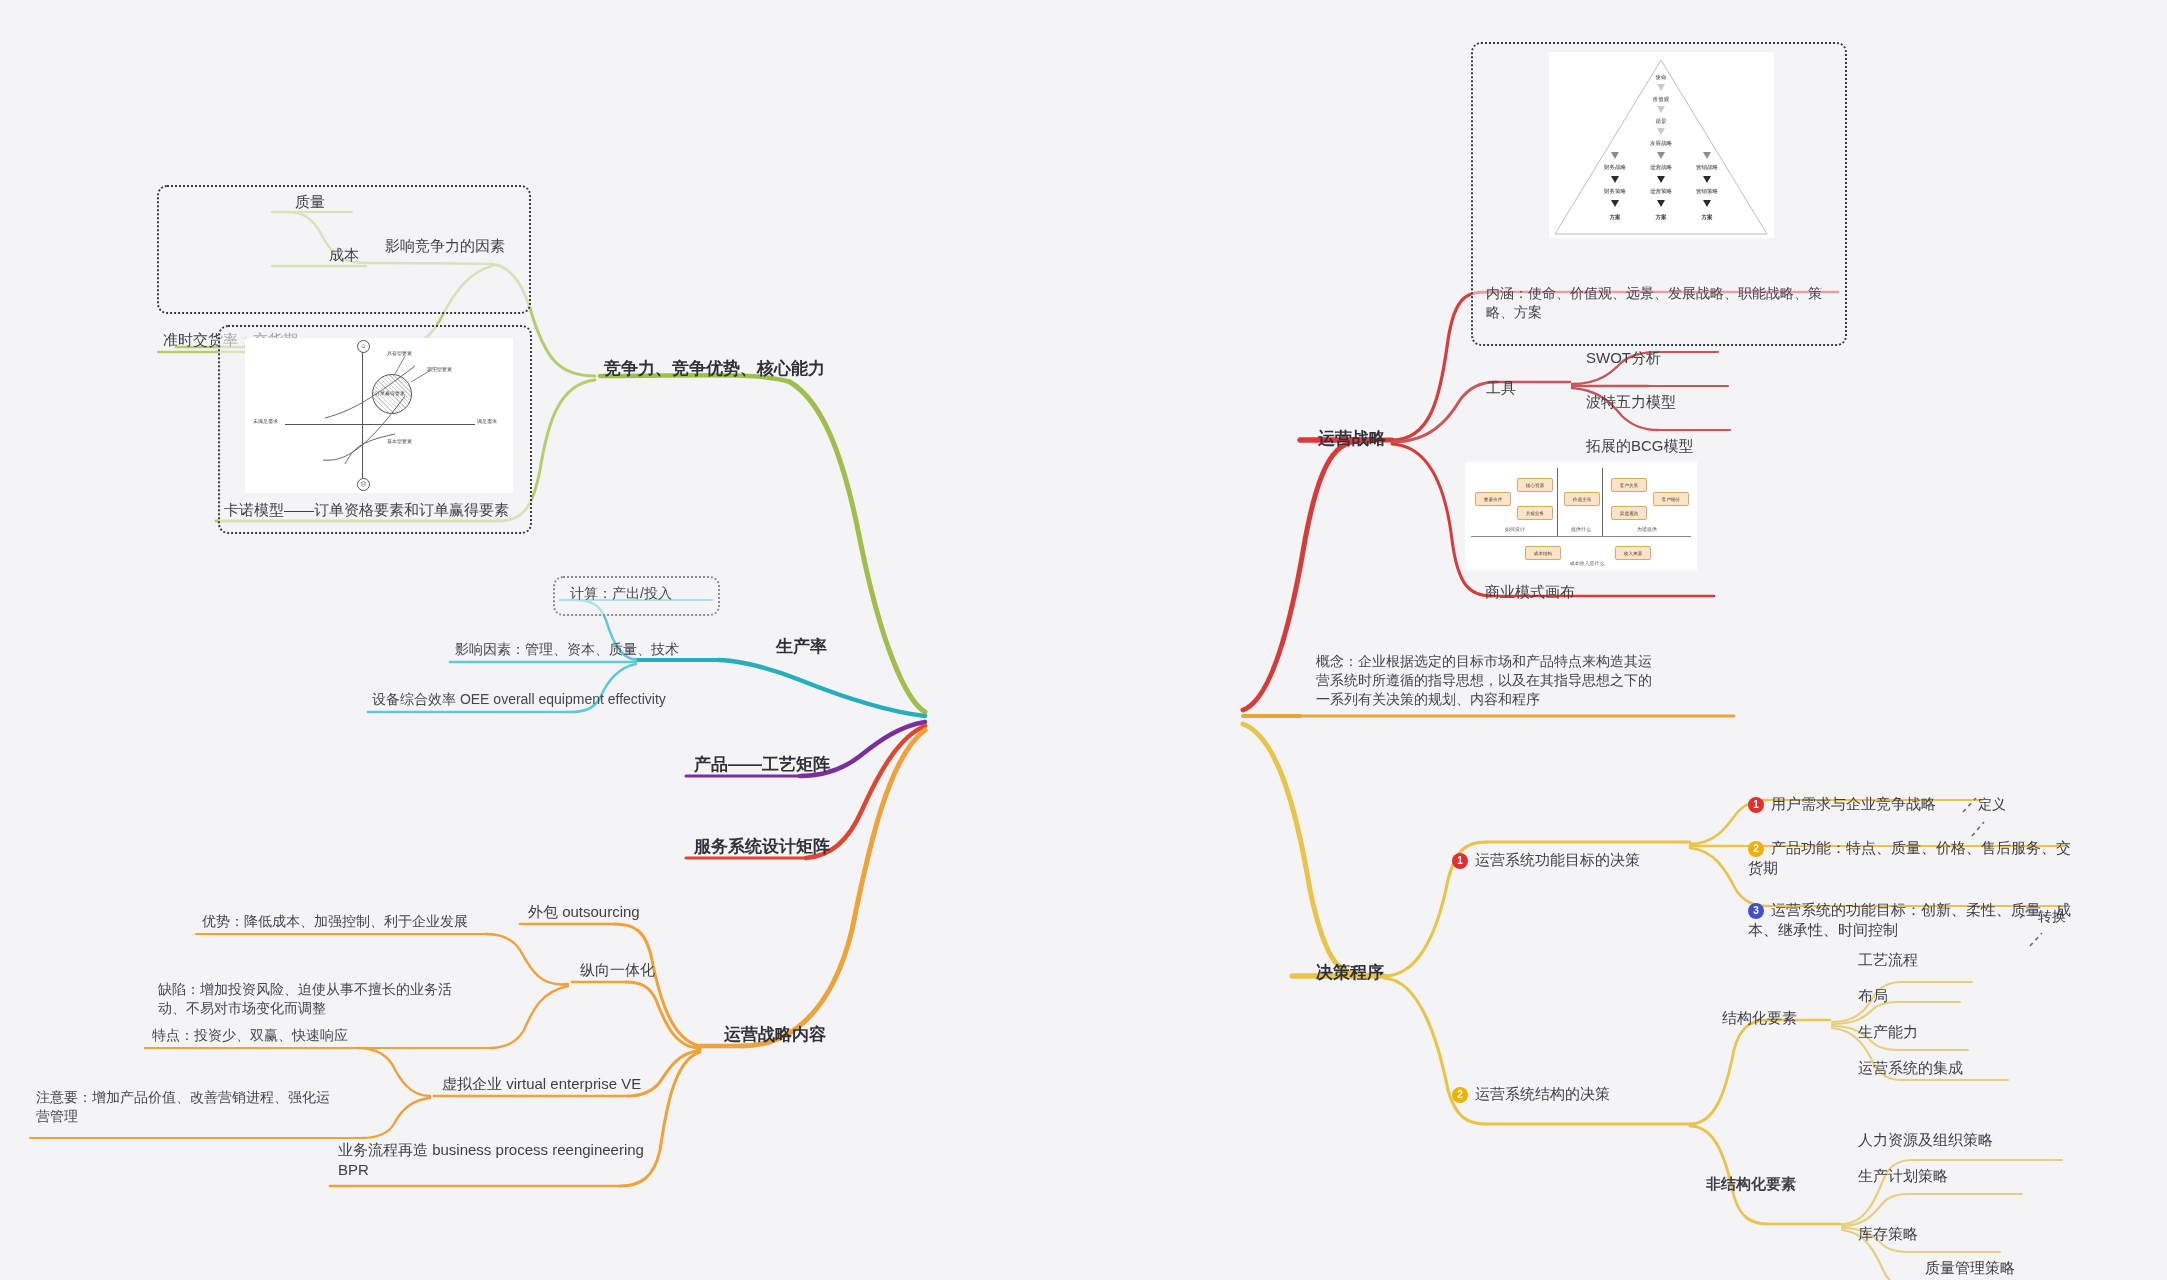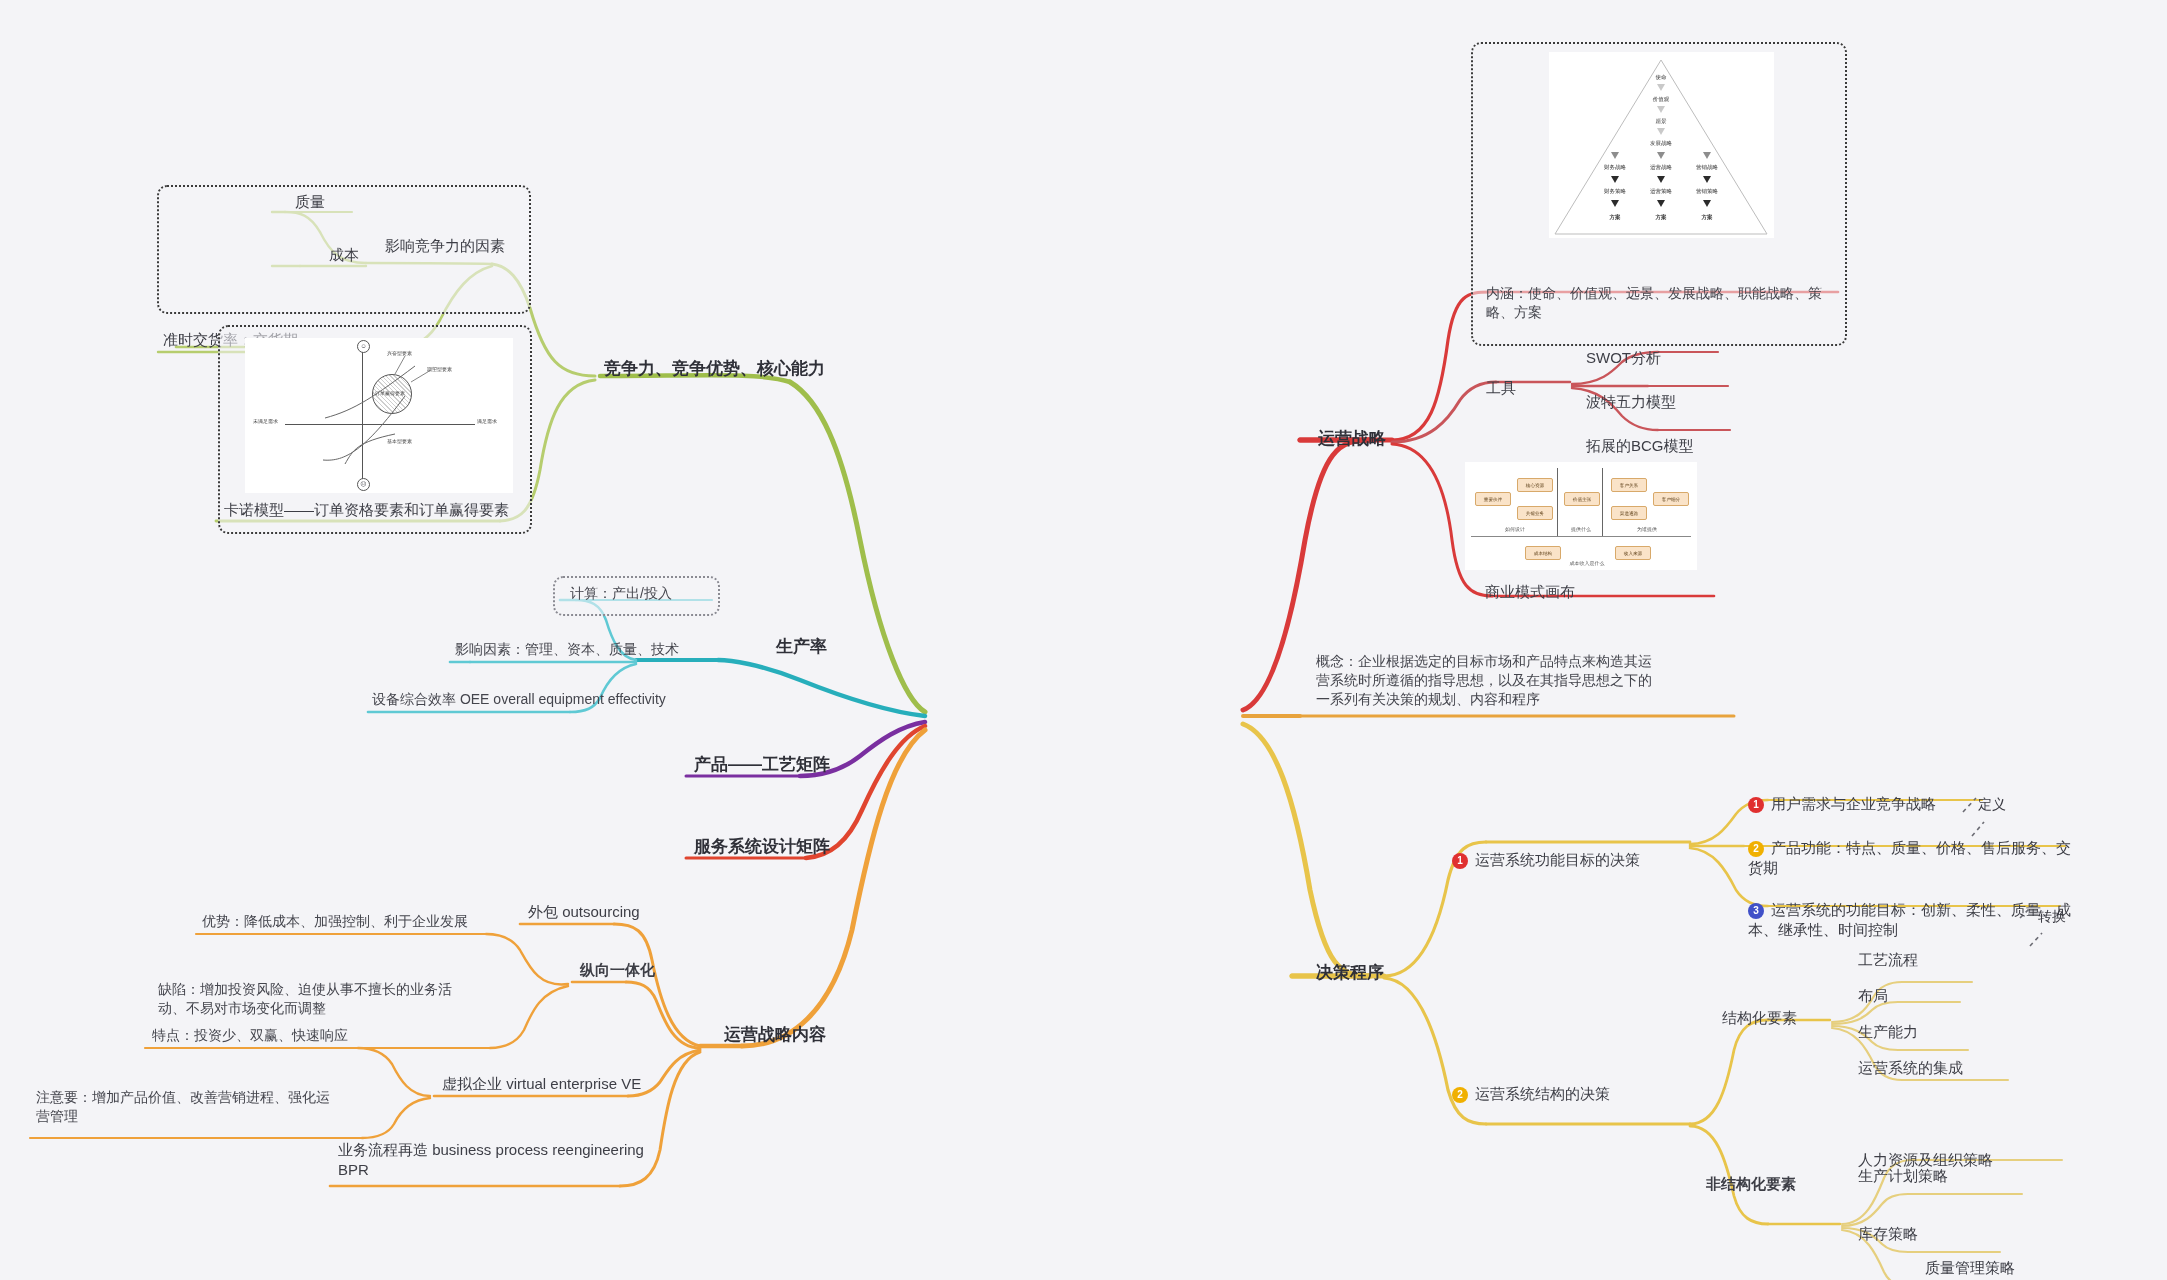--- a/index.html
+++ b/index.html
@@ -249,21 +249,21 @@
   <div class="node t-sm" style="left:455px;top:640px;">影响因素：管理、资本、质量、技术</div>
   <div class="node t-sm" style="left:372px;top:690px;">设备综合效率 OEE overall equipment effectivity</div>
   <div class="node t-lg" style="left:776px;top:636px;">生产率</div>
 
   <div class="node t-lg" style="left:694px;top:754px;">产品——工艺矩阵</div>
   <div class="node t-lg" style="left:694px;top:836px;">服务系统设计矩阵</div>
 
   <div class="node t-lg" style="left:724px;top:1024px;">运营战略内容</div>
 
   <div class="node t-md" style="left:528px;top:902px;">外包 outsourcing</div>
-  <div class="node t-md" style="left:580px;top:960px;font-weight:bold;">纵向一体化</div>
+  <div class="node t-md" style="left:580px;top:960px;">纵向一体化</div>
   <div class="node t-md" style="left:442px;top:1074px;">虚拟企业 virtual enterprise VE</div>
   <div class="node t-md wrap" style="left:338px;top:1140px;width:310px;">业务流程再造 business process reengineering BPR</div>
 
   <div class="node t-sm" style="left:202px;top:912px;">优势：降低成本、加强控制、利于企业发展</div>
   <div class="node t-sm wrap" style="left:158px;top:980px;width:300px;">缺陷：增加投资风险、迫使从事不擅长的业务活动、不易对市场变化而调整</div>
   <div class="node t-sm" style="left:152px;top:1026px;">特点：投资少、双赢、快速响应</div>
   <div class="node t-sm wrap" style="left:36px;top:1088px;width:300px;">注意要：增加产品价值、改善营销进程、强化运营管理</div>
 
   <div class="dashbox" style="left:1471px;top:42px;width:372px;height:300px;"></div>
 
@@ -351,18 +351,18 @@
     <span class="badge b2">2</span><span>运营系统结构的决策</span>
   </div>
 
   <div class="node t-md" style="left:1722px;top:1008px;">结构化要素</div>
   <div class="node t-md" style="left:1858px;top:950px;">工艺流程</div>
   <div class="node t-md" style="left:1858px;top:986px;">布局</div>
   <div class="node t-md" style="left:1858px;top:1022px;">生产能力</div>
   <div class="node t-md" style="left:1858px;top:1058px;">运营系统的集成</div>
 
   <div class="node t-md" style="left:1706px;top:1174px;font-weight:bold;">非结构化要素</div>
-  <div class="node t-md" style="left:1858px;top:1130px;margin-top:20px;">人力资源及组织策略</div>
+  <div class="node t-md" style="left:1858px;top:1130px;">人力资源及组织策略</div>
   <div class="node t-md" style="left:1858px;top:1166px;">生产计划策略</div>
   <div class="node t-md" style="left:1858px;top:1224px;">库存策略</div>
   <div class="node t-md" style="left:1925px;top:1260px;font-family:Liberation Mono, monospace;">质量管理策略</div>
 
 </div>
 
 </body></html>

